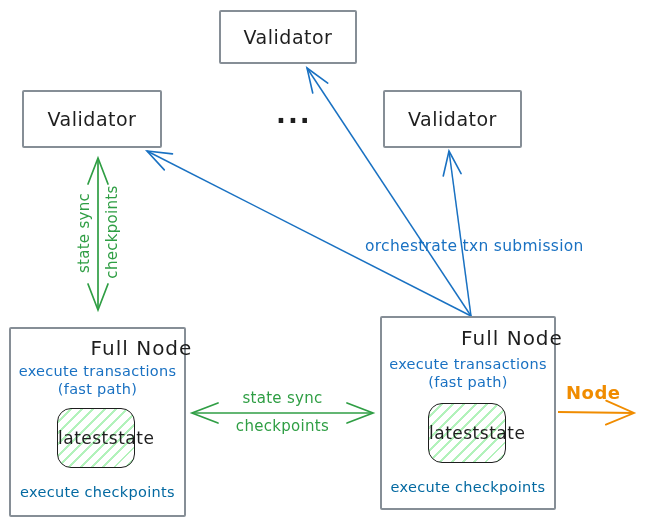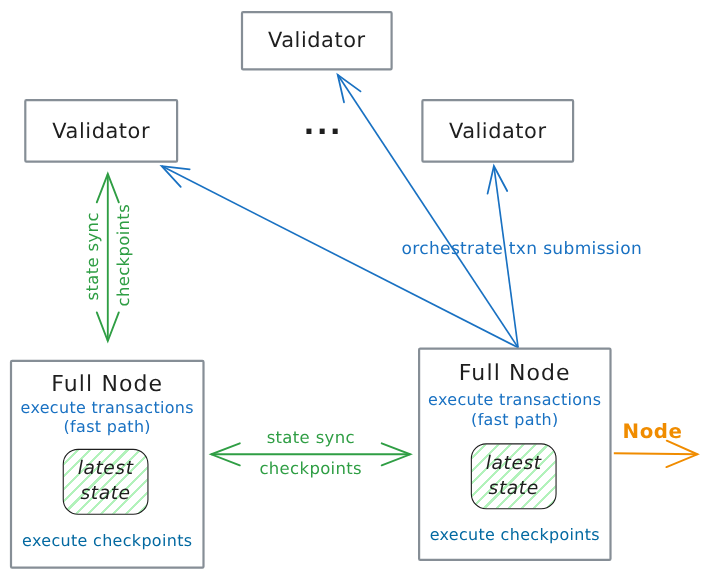--- a/index.html
+++ b/index.html
@@ -11,32 +11,32 @@
   .box{
     position:absolute;z-index:2;background:#ffffff;
     border:2px solid #868e96;border-radius:2px;
     display:flex;align-items:center;justify-content:center;
     font-size:19px;letter-spacing:0.5px;color:#1e1e1e;
   }
   .fullnode{
     position:absolute;z-index:2;background:#ffffff;
     border:2px solid #868e96;border-radius:2px;
   }
-  .fn-title{position:absolute;left:0;width:100%;text-align:center;font-size:20px;letter-spacing:1px;color:#1e1e1e;}
+  .fn-title{position:absolute;left:0;width:100%;text-align:center;font-size:20px;letter-spacing:1px;color:#1e1e1e;padding-left:44px;}
   .fn-blue{position:absolute;left:0;width:100%;text-align:center;font-size:14.5px;color:#1971c2;letter-spacing:0.3px;}
   .fn-green{position:absolute;left:0;width:100%;text-align:center;font-size:14.5px;color:#0369a1;letter-spacing:0.3px;}
   .statebox{
     position:absolute;border:1.8px solid #1e1e1e;border-radius:14px;
     background:repeating-linear-gradient(135deg,#b2f2bb 0 2px,rgba(255,255,255,0) 2px 8px) #ffffff;
-    display:flex;flex-direction:column;align-items:center;justify-content:center;
-    font-size:17px;line-height:1.35;color:#1e1e1e;letter-spacing:0.5px;font-style:italic;
+    display:flex;flex-direction:row;align-items:center;
+    font-size:17px;line-height:1.35;color:#1e1e1e;letter-spacing:0.5px;
   }
   .lbl{position:absolute;z-index:2;white-space:nowrap;}
   .lbl-green{color:#2f9e44;font-size:15px;letter-spacing:0.3px;}
-  .lbl-blue{color:#1971c2;font-size:15.5px;letter-spacing:0.3px;}
+  .lbl-blue{color:#1971c2;font-size:15.5px;letter-spacing:0.3px;margin-top:20px;}
   .lbl-orange{color:#f08c00;font-size:18px;font-weight:bold;letter-spacing:0.5px;}
   .vrot{transform:rotate(-90deg);transform-origin:center center;text-align:center;width:140px;}
   .hcenter{text-align:center;}
   .dots{position:absolute;z-index:2;font-size:26px;font-weight:bold;color:#1e1e1e;letter-spacing:2px;line-height:1;}
 </style>
 </head>
 <body>
 
 <div class="canvas">
 

